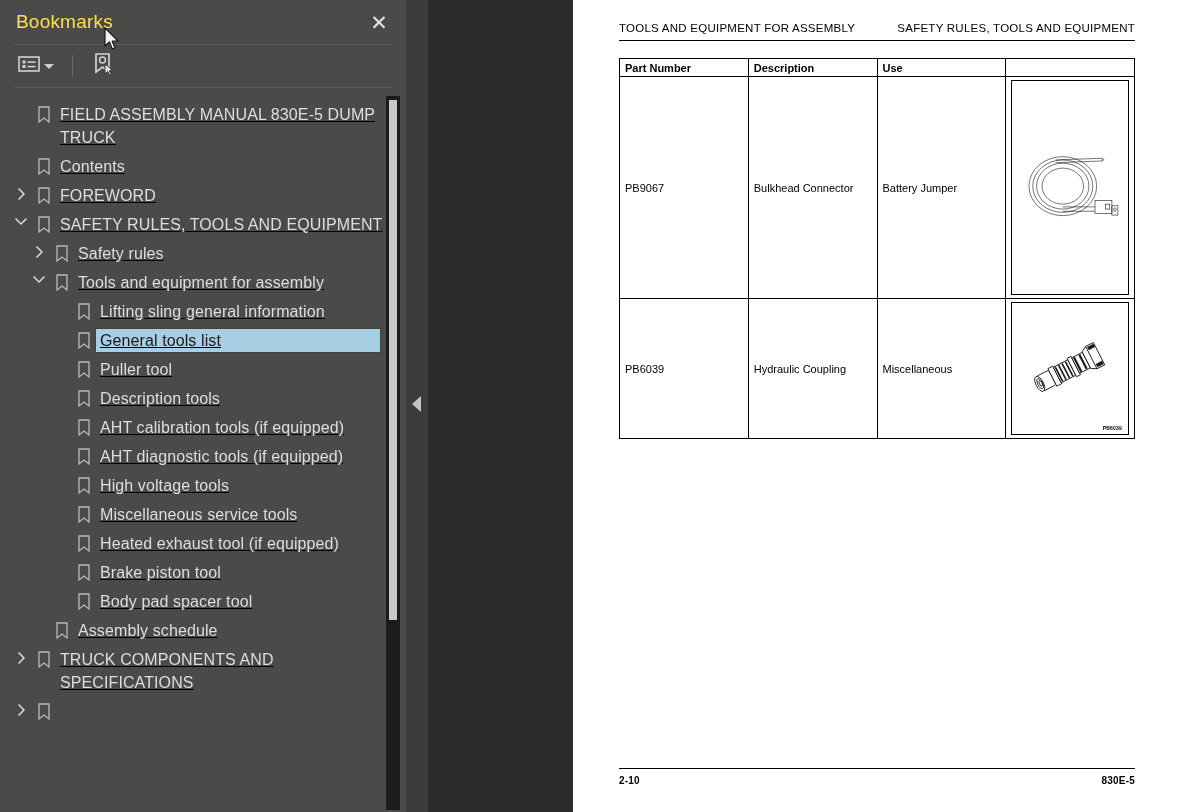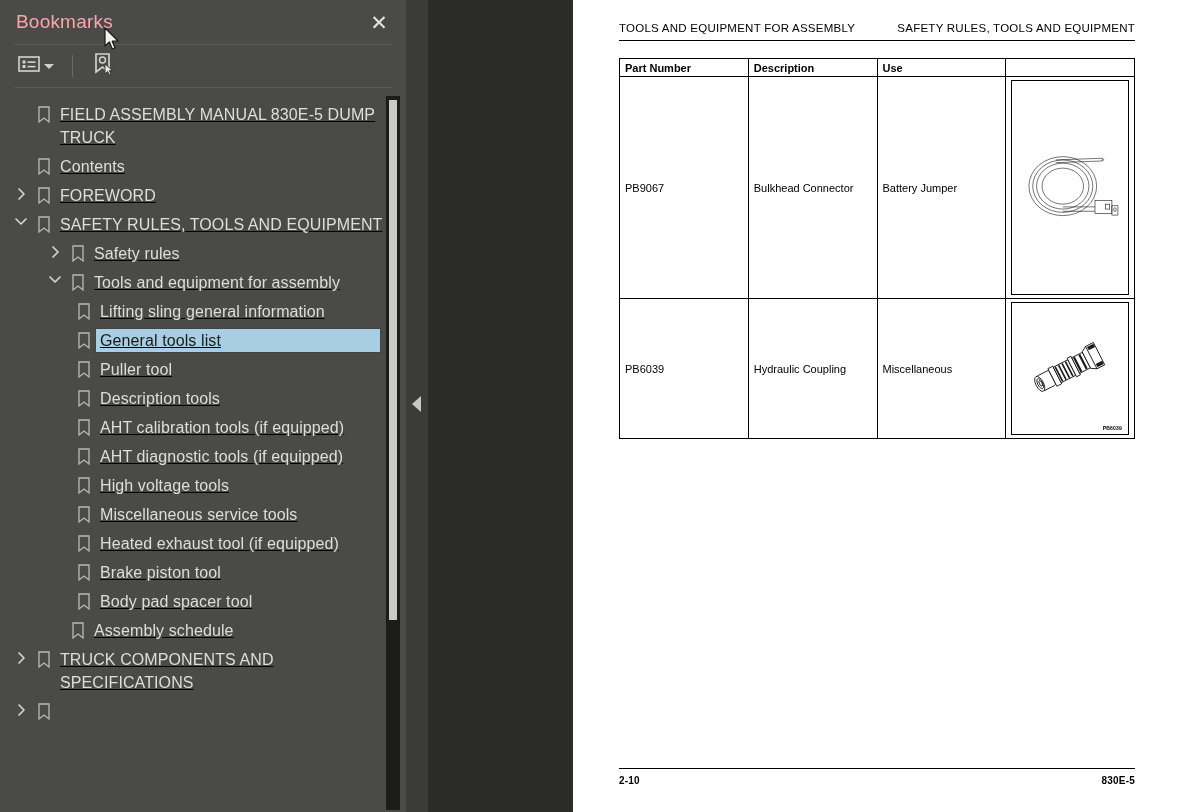--- a/index.html
+++ b/index.html
@@ -19,21 +19,21 @@
     flex: 0 0 406px;
     overflow: hidden;
   }
   .sb-header {
     height: 44px;
     display: flex; align-items: center;
     padding: 0 14px 0 16px;
     position: relative;
   }
   .sb-title {
-    font-size: 19px; color: #fca5a5; letter-spacing: .2px;
+    font-size: 19px; color: #fde047; letter-spacing: .2px;
     flex: 1;
   }
   .sb-close {
     width: 26px; height: 26px;
     display: flex; align-items: center; justify-content: center;
     color: #e2e2e0; font-size: 21px; line-height: 1;
     cursor: pointer;
   }
   .sb-sep { height: 1px; background: #5b5b59; margin: 0 14px; }
 
@@ -88,21 +88,21 @@
     color: #1a1a1a;
     outline: 1px dotted #3d3d3d;
     padding-left: 4px; 
     margin-left: 0;
     flex: 1;
   }
   .node.selected { padding-right: 26px; }
 
   
   .lvl0 { padding-left: 10px; }
-  .lvl1 { padding-left: 44px; }
+  .lvl1 { padding-left: 28px; }
   .lvl2 { padding-left: 50px; }
 
   .sb-scrollbar {
     position: absolute; top: 96px; right: 6px;
     width: 14px; bottom: 2px;
     background: #1c1c1a;
     cursor: pointer;
   }
   .sb-thumb {
     position: absolute; top: 4px; left: 3px;

